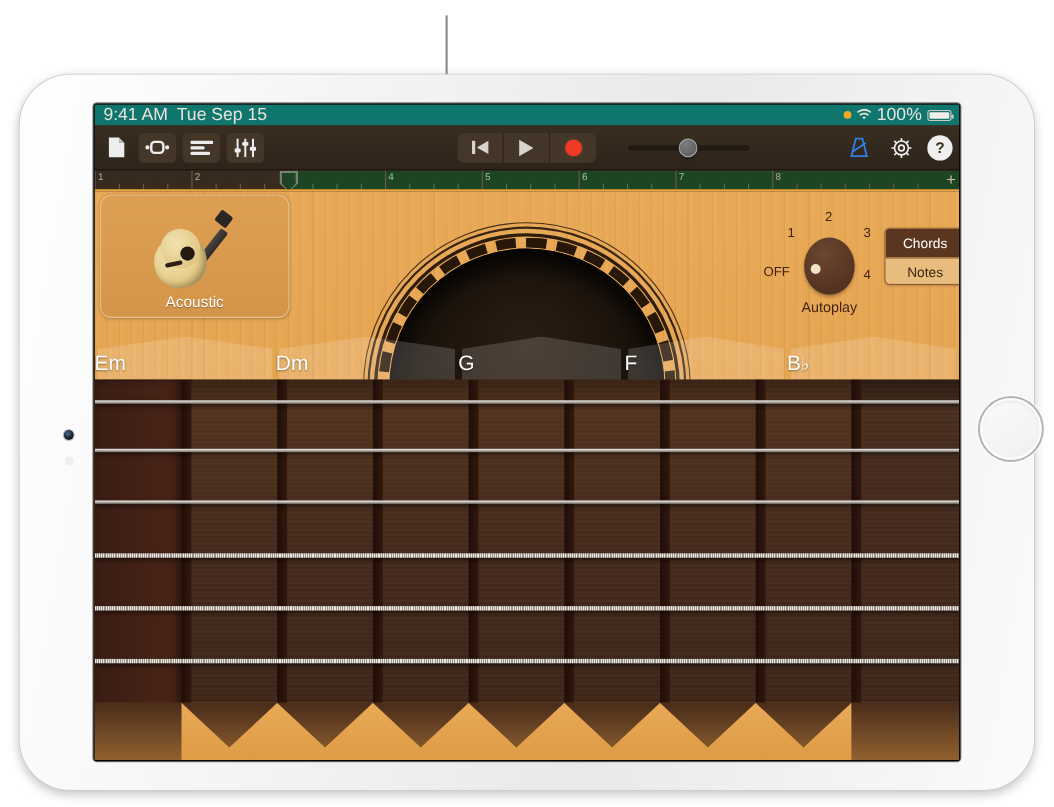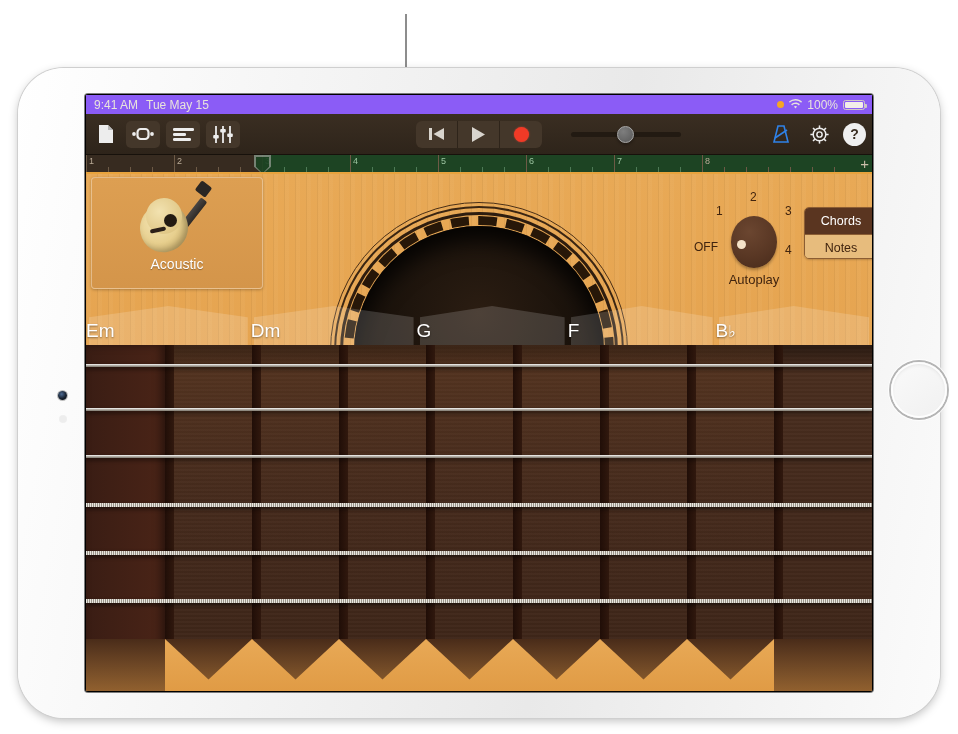--- a/index.html
+++ b/index.html
@@ -47,23 +47,23 @@
 
   
   .screen{
     position:absolute;left:68px;top:27px;width:786px;height:596px;
     overflow:hidden;background:#2b2118;
   }
 
   
   .statusbar{
     position:relative;height:19px;width:100%;
-    background:#8b5cf6;
+    background:#0f766e;
     display:flex;align-items:center;
-    color:#e8e3dc;font-size:12px;
+    color:#e8e3dc;font-size:16px;
   }
   .sb-left{position:absolute;left:8px;display:flex;gap:8px;align-items:center;white-space:nowrap;}
   .sb-right{position:absolute;right:7px;display:flex;gap:5px;align-items:center;}
   .mic-dot{width:7px;height:7px;border-radius:50%;background:#f5a623;display:inline-block;}
   .battery{
     position:relative;width:22px;height:10px;border:1px solid #cfcac4;border-radius:2.5px;
     display:inline-block;
   }
   .battery::after{
     content:"";position:absolute;right:-3px;top:3px;width:2px;height:4px;
@@ -182,24 +182,24 @@
   }
   .soundhole-mask{
     position:absolute;left:-40px;right:-40px;bottom:-6px;height:120px;
     background:linear-gradient(180deg,rgba(232,169,86,0) 0%,#e8a956 72%,#e5a34f 100%);
   }
 
   
   .instrument-card{
     position:absolute;left:5px;top:3px;width:172px;height:112px;
     background:linear-gradient(180deg,#dd9f52,#d4954a);
-    border-radius:4px;border:1px solid rgba(255,255,255,.35);
+    border-radius:10px;border:1px solid rgba(255,255,255,.35);
     box-shadow:0 1px 3px rgba(0,0,0,.25);
     display:flex;flex-direction:column;align-items:center;justify-content:flex-end;
-    padding-bottom:16px;cursor:pointer;
+    padding-bottom:6px;cursor:pointer;
   }
   .guitar-thumb{position:relative;width:86px;height:74px;}
   .gt-body{
     position:absolute;left:6px;top:24px;width:48px;height:48px;border-radius:50% 46% 50% 48%;
     background:radial-gradient(circle at 38% 34%,#f3e3b2 0%,#e7cf8e 50%,#caa95e 100%);
     box-shadow:inset -3px -3px 6px rgba(0,0,0,.25);
     transform:rotate(-12deg);
   }
   .gt-waist{
     position:absolute;left:12px;top:18px;width:36px;height:36px;border-radius:50%;
@@ -335,21 +335,21 @@
     <div class="camera"></div>
     <div class="sensor"></div>
     <div class="home-button"></div>
     <div class="ipad-inner-bezel"></div>
 
     <div class="screen">
 
       <div class="statusbar">
         <div class="sb-left">
           <span>9:41 AM</span>
-          <span>Tue May 15</span>
+          <span>Tue Sep 15</span>
         </div>
         <div class="sb-right">
           <span class="mic-dot"></span>
           <span>
             <svg width="13" height="10" viewBox="0 0 13 10">
                 <path d="M6.5 9.4 4.9 7.5a2.6 2.6 0 0 1 3.2 0z" fill="#e8e3dc"></path>
                 <path d="M6.5 5.1c-1.3 0-2.5.5-3.4 1.3l-1-1.2A6.6 6.6 0 0 1 6.5 3.5c1.7 0 3.3.6 4.4 1.7l-1 1.2a4.9 4.9 0 0 0-3.4-1.3z" fill="#e8e3dc"></path>
                 <path d="M6.5 1.6c-2.2 0-4.2.8-5.7 2.2L0 2.6A9.9 9.9 0 0 1 6.5 0C9 0 11.3 1 13 2.6l-.8 1.2A8.3 8.3 0 0 0 6.5 1.6z" fill="#e8e3dc"></path>
               </svg>
           </span>

